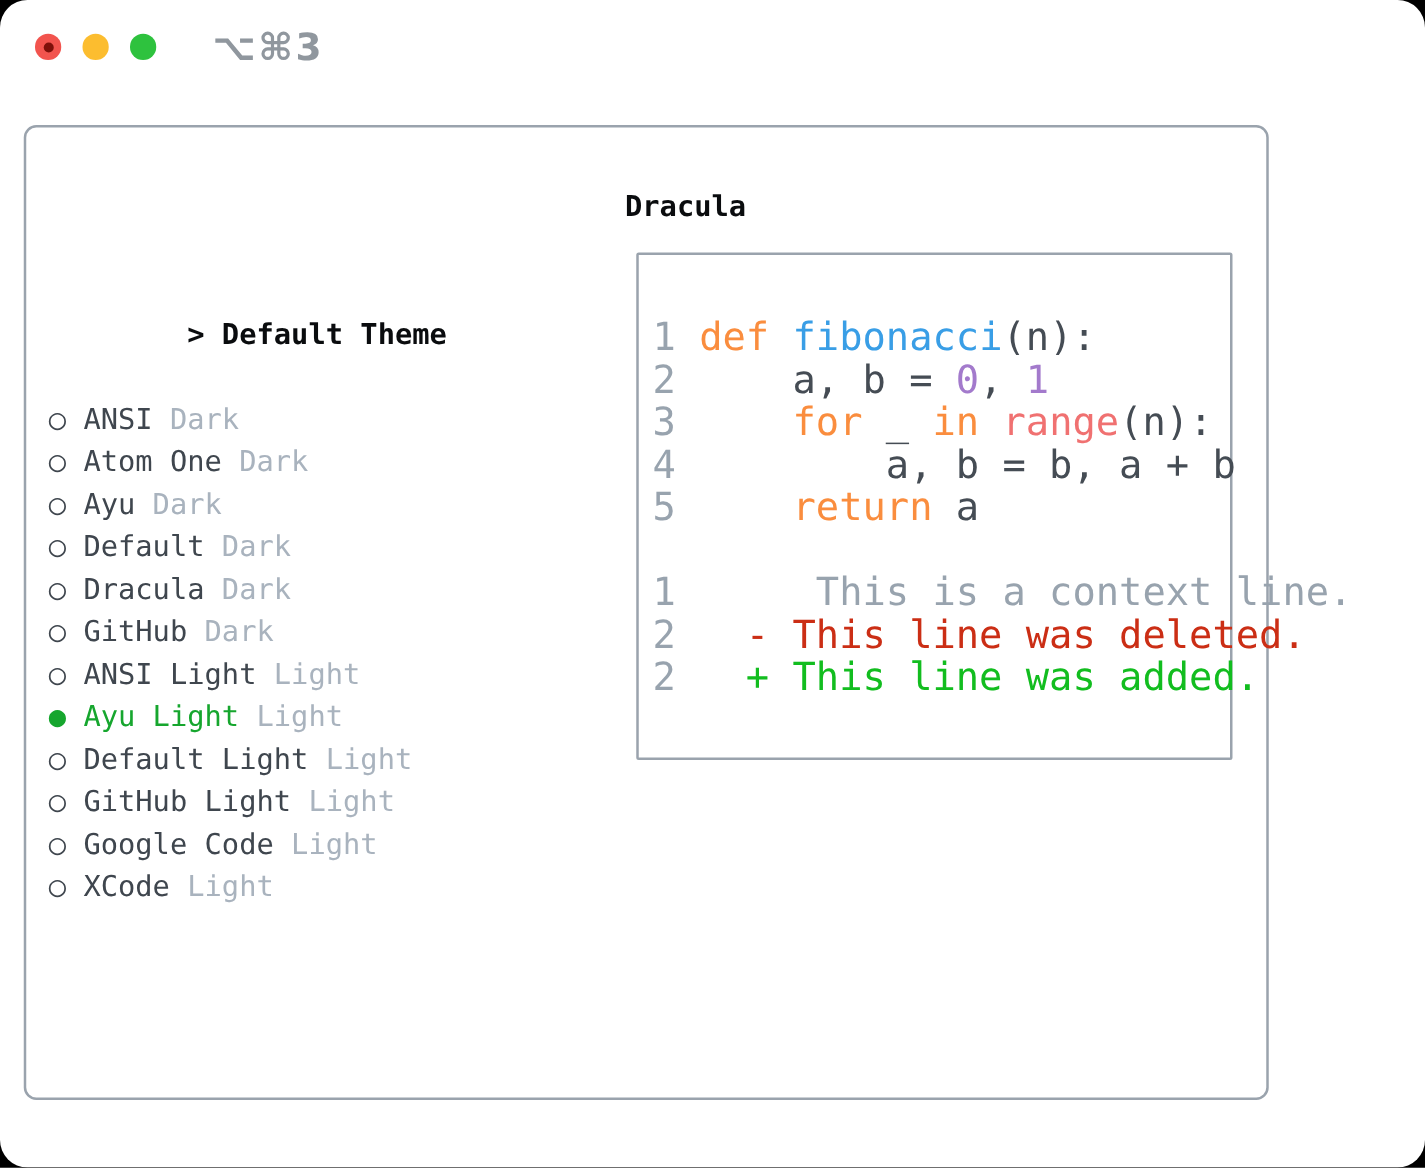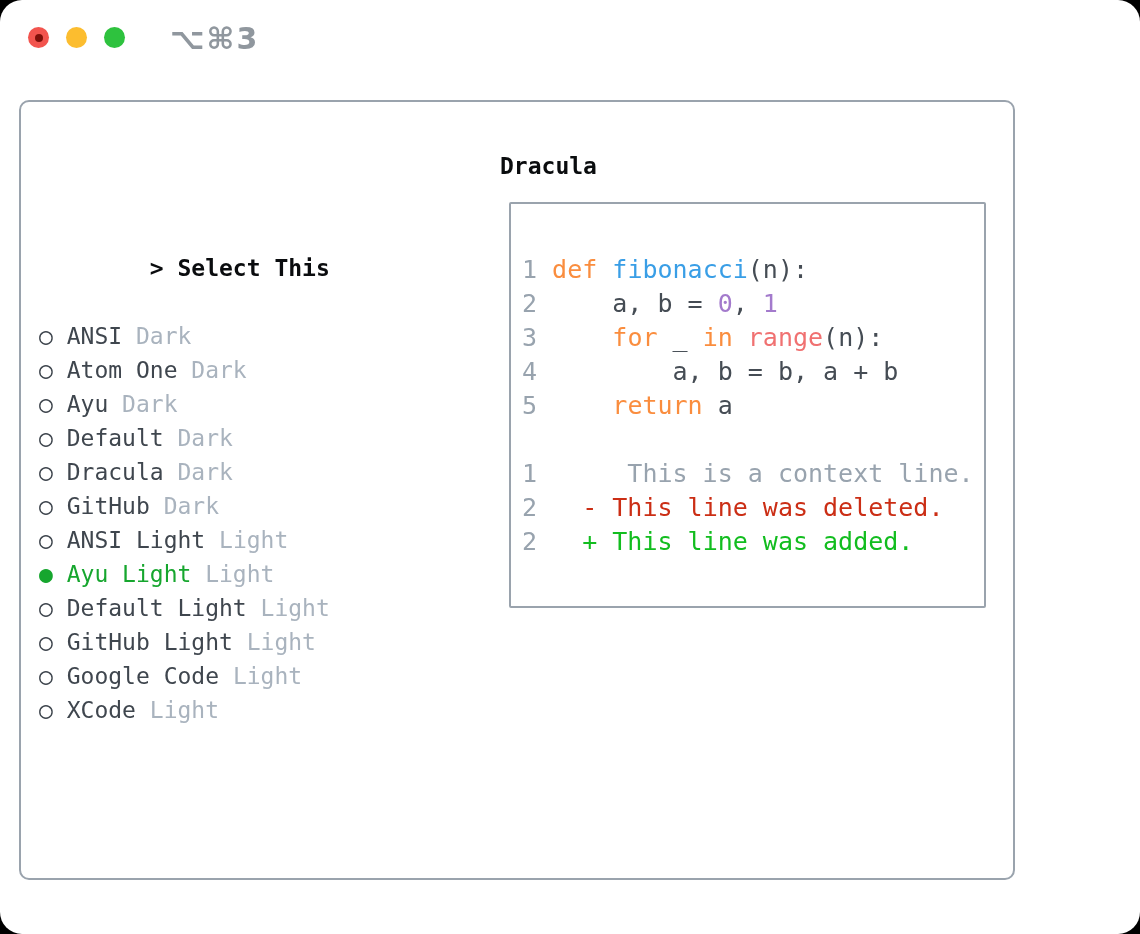--- a/index.html
+++ b/index.html
@@ -48,21 +48,21 @@
   }
   .preview-box {
     position: absolute; left: 488px; top: 100px;
     width: 477px; height: 406px;
     border: 2px solid; border-radius: 2px;
     box-sizing: border-box; background: #fff;
   }
   .code-lines {
     position: absolute; left: 2px; top: 2px;
     padding: 47px 0 0 9px;
-    font-size: 25px; line-height: 34px; white-space: pre;
+    font-size: 31px; line-height: 34px; white-space: pre;
   }
   .code-line { height: 34px; white-space: pre; }
 </style>
 </head>
 <body>
 
 <div class="app">
 
   <div class="titlebar">
     <div class="light light-close" style="background: rgb(242, 84, 78);">
@@ -70,21 +70,21 @@
     </div>
     <div class="light light-min" style="background: rgb(252, 189, 47);"></div>
     <div class="light light-zoom" style="background: rgb(46, 194, 62);"></div>
     <div class="shortcut" style="color: rgb(144, 151, 158);">⌥⌘3</div>
   </div>
 
   <div class="window" style="border-color: rgb(154, 163, 173);">
 
     <div class="left-col">
       <div class="row row-title" style="color: rgb(10, 12, 14);">
-        <span class="marker">&gt; </span><span>Select This</span>
+        <span class="marker">&gt; </span><span>Default Theme</span>
       </div>
       <div id="theme-rows"><div class="row"><span style="color: rgb(63, 70, 78);">○ </span><span style="color: rgb(63, 70, 78);">ANSI</span><span style="color: rgb(169, 179, 190);"> Dark</span></div><div class="row"><span style="color: rgb(63, 70, 78);">○ </span><span style="color: rgb(63, 70, 78);">Atom One</span><span style="color: rgb(169, 179, 190);"> Dark</span></div><div class="row"><span style="color: rgb(63, 70, 78);">○ </span><span style="color: rgb(63, 70, 78);">Ayu</span><span style="color: rgb(169, 179, 190);"> Dark</span></div><div class="row"><span style="color: rgb(63, 70, 78);">○ </span><span style="color: rgb(63, 70, 78);">Default</span><span style="color: rgb(169, 179, 190);"> Dark</span></div><div class="row"><span style="color: rgb(63, 70, 78);">○ </span><span style="color: rgb(63, 70, 78);">Dracula</span><span style="color: rgb(169, 179, 190);"> Dark</span></div><div class="row"><span style="color: rgb(63, 70, 78);">○ </span><span style="color: rgb(63, 70, 78);">GitHub</span><span style="color: rgb(169, 179, 190);"> Dark</span></div><div class="row"><span style="color: rgb(63, 70, 78);">○ </span><span style="color: rgb(63, 70, 78);">ANSI Light</span><span style="color: rgb(169, 179, 190);"> Light</span></div><div class="row"><span style="color: rgb(22, 166, 46);">● </span><span style="color: rgb(22, 166, 46);">Ayu Light</span><span style="color: rgb(169, 179, 190);"> Light</span></div><div class="row"><span style="color: rgb(63, 70, 78);">○ </span><span style="color: rgb(63, 70, 78);">Default Light</span><span style="color: rgb(169, 179, 190);"> Light</span></div><div class="row"><span style="color: rgb(63, 70, 78);">○ </span><span style="color: rgb(63, 70, 78);">GitHub Light</span><span style="color: rgb(169, 179, 190);"> Light</span></div><div class="row"><span style="color: rgb(63, 70, 78);">○ </span><span style="color: rgb(63, 70, 78);">Google Code</span><span style="color: rgb(169, 179, 190);"> Light</span></div><div class="row"><span style="color: rgb(63, 70, 78);">○ </span><span style="color: rgb(63, 70, 78);">XCode</span><span style="color: rgb(169, 179, 190);"> Light</span></div></div>
       <div class="row"> </div>
       <div class="row">
         
       </div>
       
       
       
     </div>

